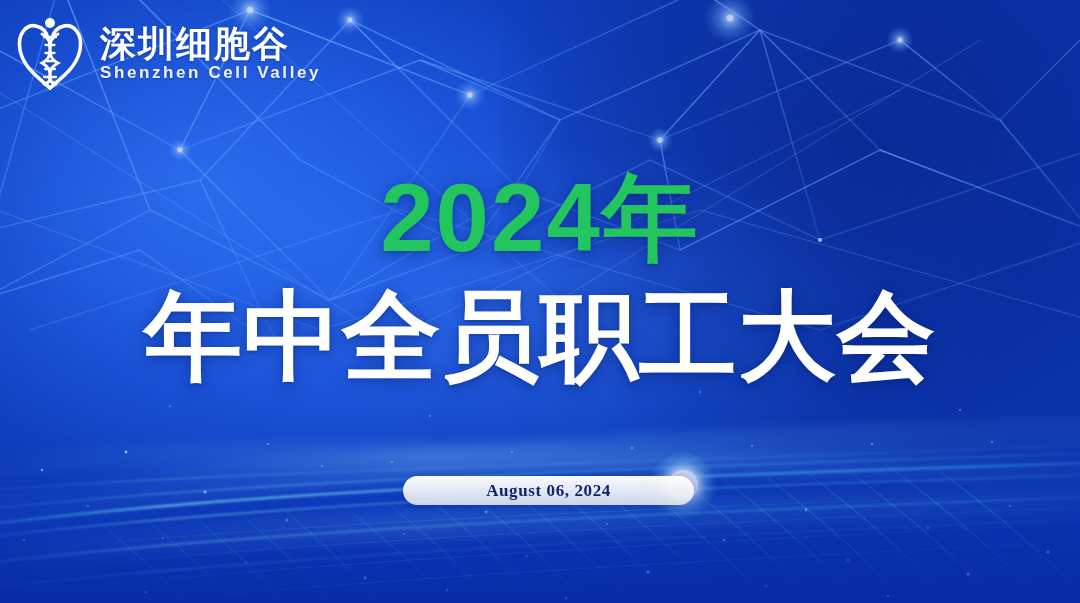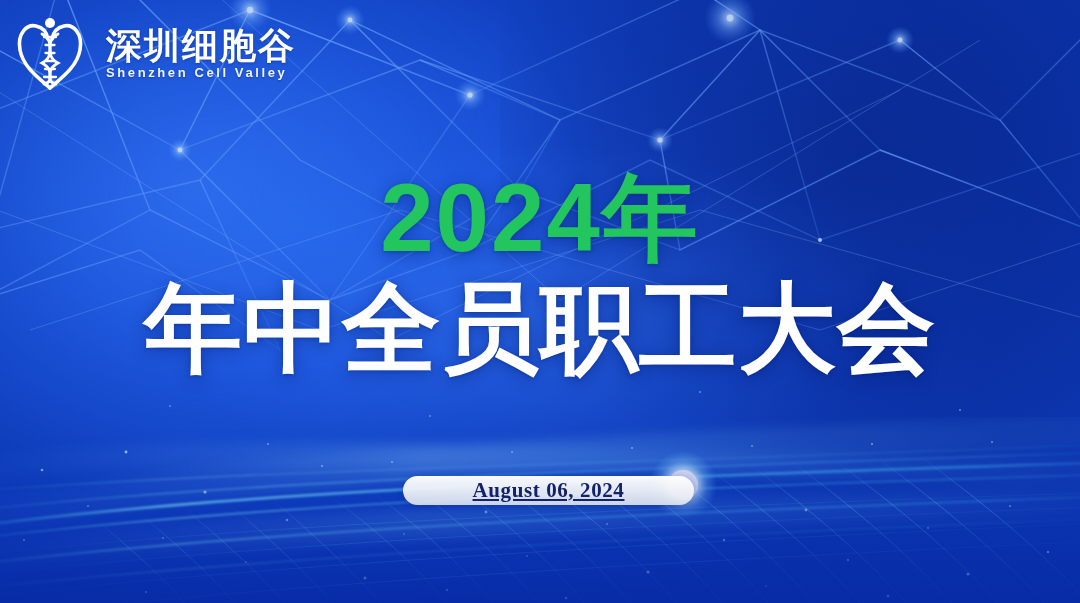--- a/index.html
+++ b/index.html
@@ -58,35 +58,35 @@
   .mesh { opacity: 0.85; }
   .waves { opacity: 0.95; }
 
   
   .logo-block {
     position: absolute;
     left: 14px;
     top: 14px;
     display: flex;
     align-items: center;
-    gap: 20px;
+    gap: 14px;
   }
   .logo-mark { width: 72px; height: 78px; flex: none; }
   .logo-text { display: flex; flex-direction: column; line-height: 1; }
   .logo-cn {
     font-size: 36px;
     font-weight: 700;
     color: #ffffff;
     letter-spacing: 2px;
     white-space: nowrap;
     text-shadow: 0 1px 3px rgba(0,20,90,0.35);
   }
   .logo-en {
     margin-top: 2px;
-    font-size: 13px;
+    font-size: 17px;
     font-weight: 700;
     color: #eef4ff;
     letter-spacing: 2.6px;
     white-space: nowrap;
     text-shadow: 0 1px 2px rgba(0,20,90,0.35);
   }
 
   
   .title-wrap {
     position: absolute;
@@ -97,21 +97,21 @@
   }
   .title-line1 {
     font-size: 96px;
     font-weight: 700;
     color: #22c55e;
     letter-spacing: 2px;
     line-height: 1.05;
     text-shadow: 0 3px 16px rgba(3,26,110,0.45), 0 1px 3px rgba(3,26,110,0.35);
   }
   .title-line2 {
-    margin-top: 8px;
+    margin-top: 16px;
     font-size: 98px;
     font-weight: 700;
     color: #ffffff;
     letter-spacing: 1px;
     line-height: 1.05;
     text-shadow: 0 3px 16px rgba(3,26,110,0.45), 0 1px 3px rgba(3,26,110,0.35);
   }
 
   
   .date-pill {
@@ -122,26 +122,25 @@
     height: 29px;
     border-radius: 15px;
     background: linear-gradient(180deg, rgba(255,255,255,0.97) 0%, rgba(241,243,246,0.93) 55%, rgba(228,233,240,0.88) 100%);
     box-shadow: 0 1px 6px rgba(0,25,110,0.25);
     display: flex;
     align-items: center;
     justify-content: center;
   }
   .date-text {
     font-family: "Liberation Serif", "DejaVu Serif", serif;
-    font-size: 21px;
+    font-size: 17px;
     font-weight: 700;
     color: #12236b;
     letter-spacing: 0.6px;
     white-space: nowrap;
-    text-decoration: underline;
   }
 </style>
 </head>
 <body>
 
 <div id="stage">
 
   <div class="bg-base"></div>
   <div class="bg-glow-left"></div>
   <div class="bg-dark-right"></div>

